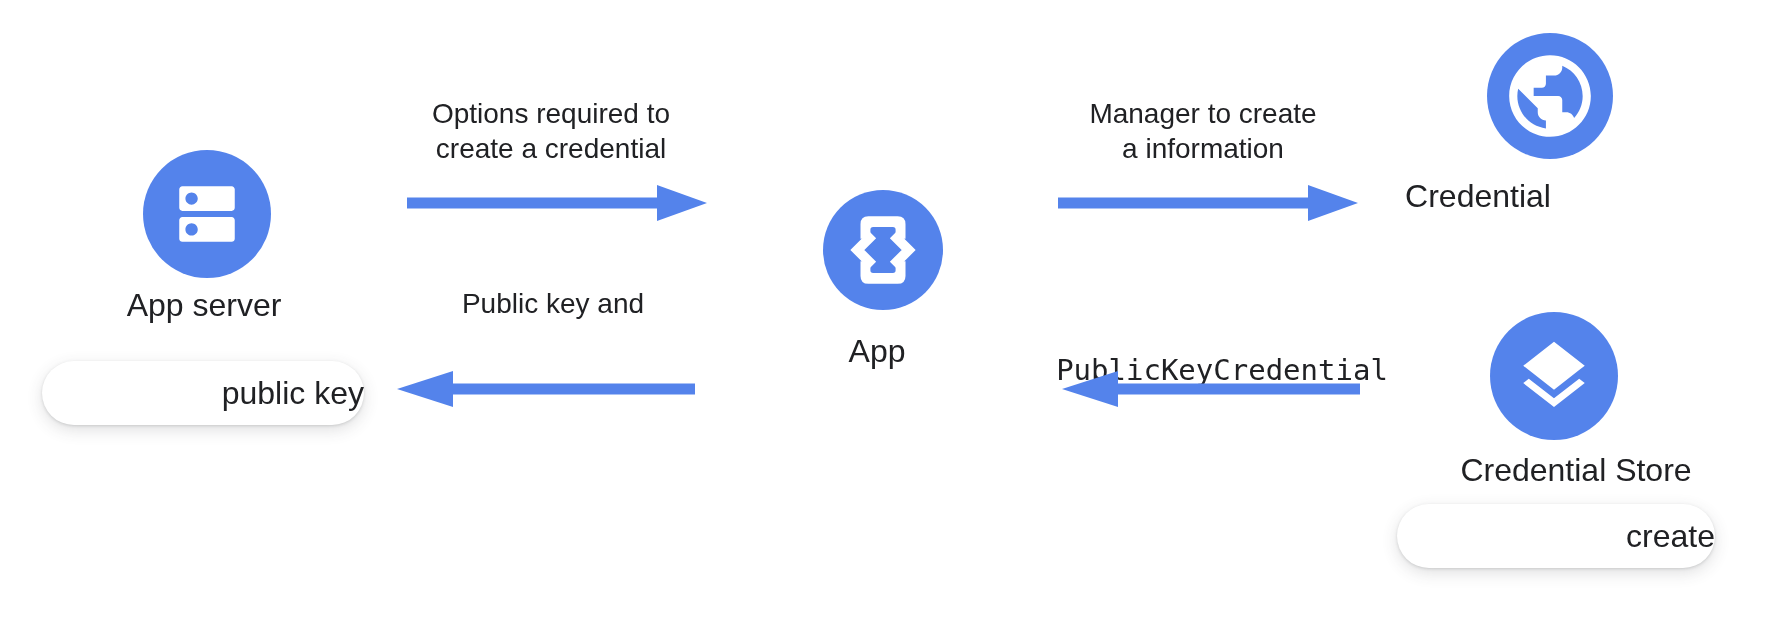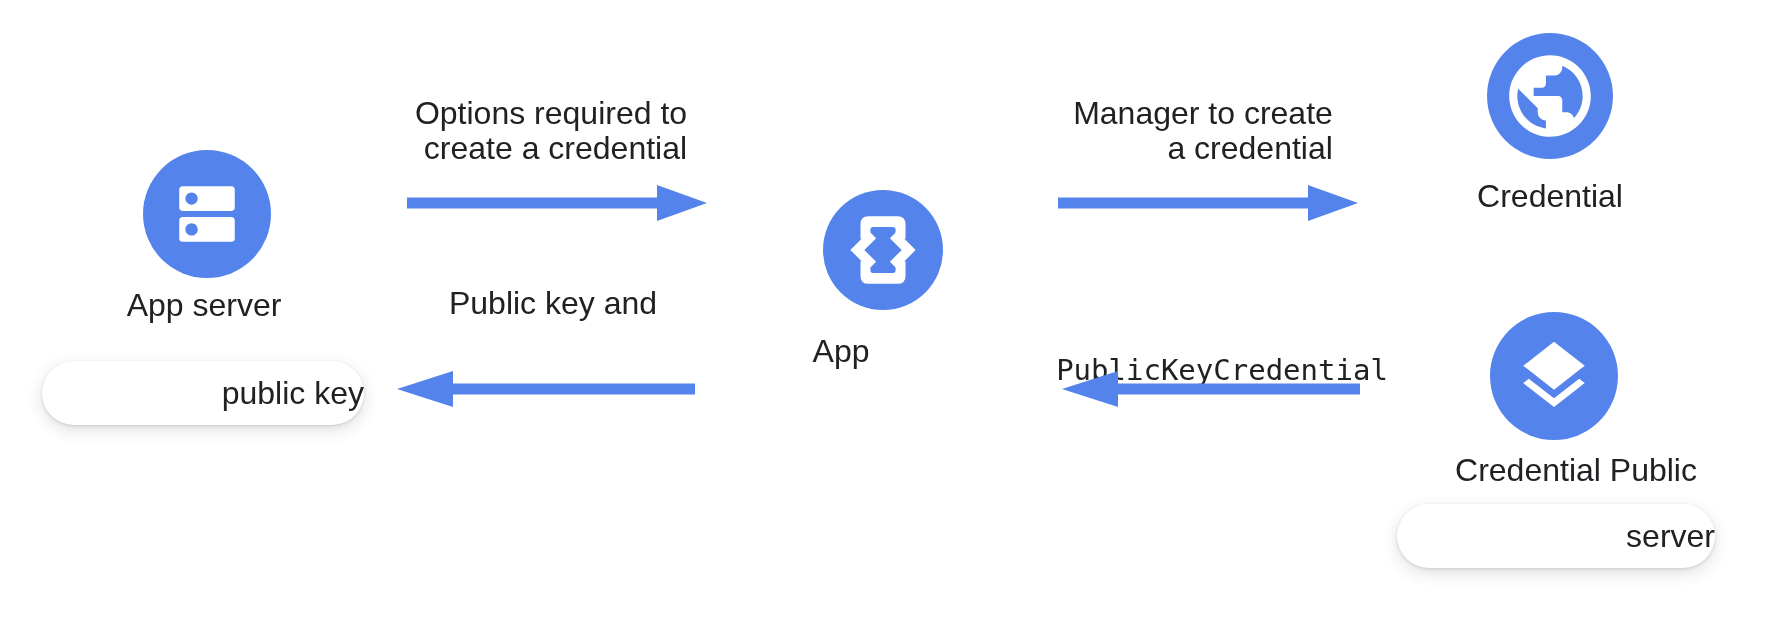--- a/index.html
+++ b/index.html
@@ -27,24 +27,24 @@
     transform:translateX(-50%);
     font-size:32px;
     font-weight:500;
     line-height:35px;
     text-align:center;
     white-space:nowrap;
   }
   .caption{
     position:absolute;
     transform:translateX(-50%);
-    font-size:32px;
+    font-size:28px;
     font-weight:400;
     line-height:35px;
-    text-align:right;
+    text-align:center;
     white-space:nowrap;
   }
   .caption-mono{
     position:absolute;
     transform:translateX(-50%);
     font-family:"DejaVu Sans Mono", monospace;
     font-size:29px;
     line-height:34px;
     white-space:nowrap;
   }
@@ -87,57 +87,57 @@
   </svg>
 
   <div class="circle" style="left:823px;top:190px;width:120px;height:120px;">
     <svg width="108" height="108" viewBox="0 0 48 48">
       <path class="icon-fill" d="M14 19 V12.5 Q14 9 17.5 9 H30.5 Q34 9 34 12.5 V19 H29.6 V15 Q29.6 13.8 28.4 13.8 H19.6 Q18.4 13.8 18.4 15 V19 Z"></path>
       <path class="icon-fill" d="M14 29 V35.5 Q14 39 17.5 39 H30.5 Q34 39 34 35.5 V29 H29.6 V33 Q29.6 34.2 28.4 34.2 H19.6 Q18.4 34.2 18.4 33 V29 Z"></path>
       <path class="icon-stroke" d="M19.4 17.2 L12.6 24 L19.4 30.8"></path>
       <path class="icon-stroke" d="M28.6 17.2 L35.4 24 L28.6 30.8"></path>
     </svg>
   </div>
-  <div class="node-label" style="left:841px;top:334px;">App</div>
+  <div class="node-label" style="left:877px;top:334px;">App</div>
 
   <div class="caption" style="left:553px;top:286px;">
     <div>Public key and</div>
   </div>
   <svg class="arrow" style="left:397px;top:371px;" width="298" height="36" viewBox="0 0 298 36">
     <rect class="arrow-shape" x="54" y="12.5" width="244" height="11"></rect>
     <polygon class="arrow-shape" points="56,0 0,18 56,36"></polygon>
   </svg>
 
   <div class="caption" style="left:1203px;top:96px;">
     <div>Manager to create</div>
-    <div>a credential</div>
+    <div>a information</div>
   </div>
   <svg class="arrow" style="left:1058px;top:185px;" width="300" height="36" viewBox="0 0 300 36">
     <rect class="arrow-shape" x="0" y="12.5" width="252" height="11"></rect>
     <polygon class="arrow-shape" points="250,0 300,18 250,36"></polygon>
   </svg>
 
   <div class="caption-mono" style="left:1222px;top:337px;margin-top:16px;">PublicKeyCredential</div>
   <svg class="arrow" style="left:1062px;top:371px;" width="298" height="36" viewBox="0 0 298 36">
     <rect class="arrow-shape" x="54" y="12.5" width="244" height="11"></rect>
     <polygon class="arrow-shape" points="56,0 0,18 56,36"></polygon>
   </svg>
 
   <div class="circle" style="left:1487px;top:33px;width:126px;height:126px;">
     <svg width="98" height="98" viewBox="0 0 24 24">
       <path class="icon-fill" d="M11.99 2C6.47 2 2 6.48 2 12s4.47 10 9.99 10C17.52 22 22 17.52 22 12S17.52 2 11.99 2zM11 19.93c-3.95-.49-7-3.85-7-7.93 0-.62.08-1.21.21-1.79L9 15v1c0 1.1.9 2 2 2v1.93zm6.9-2.54c-.26-.81-1-1.39-1.9-1.39h-1v-3c0-.55-.45-1-1-1H8v-2h2c.55 0 1-.45 1-1V7h2c1.1 0 2-.9 2-2v-.41c2.93 1.19 5 4.06 5 7.41 0 2.08-.8 3.97-2.1 5.39z"></path>
     </svg>
   </div>
-  <div class="node-label" style="left:1550px;top:179px;">
+  <div class="node-label" style="left:1478px;top:179px;">
     <div>Credential</div>
   </div>
 
   <div class="circle" style="left:1490px;top:312px;width:128px;height:128px;">
     <svg width="82" height="82" viewBox="0 0 24 24">
       <path class="icon-fill" d="M11.99 18.54l-7.37-5.73L3 14.07l9 7 9-7-1.63-1.27-7.38 5.74zM12 16l7.36-5.73L21 9l-9-7-9 7 1.63 1.27L12 16z"></path>
     </svg>
   </div>
-  <div class="node-label" style="left:1576px;top:453px;">Credential Public</div>
+  <div class="node-label" style="left:1576px;top:453px;">Credential Store</div>
   <div class="pill" style="left:1397px;top:504px;width:318px;height:64px;">
-    <span>server</span>
+    <span>create</span>
   </div>
 
 </div>
 
 </body></html>

